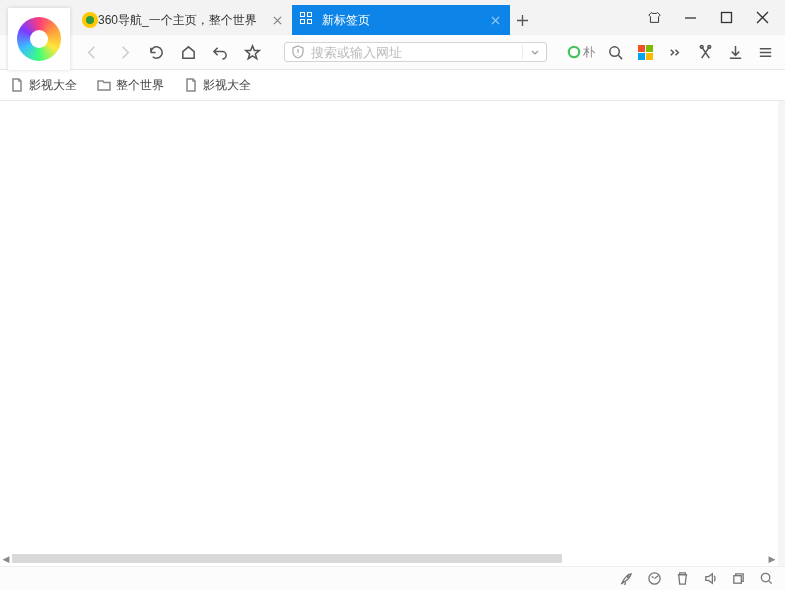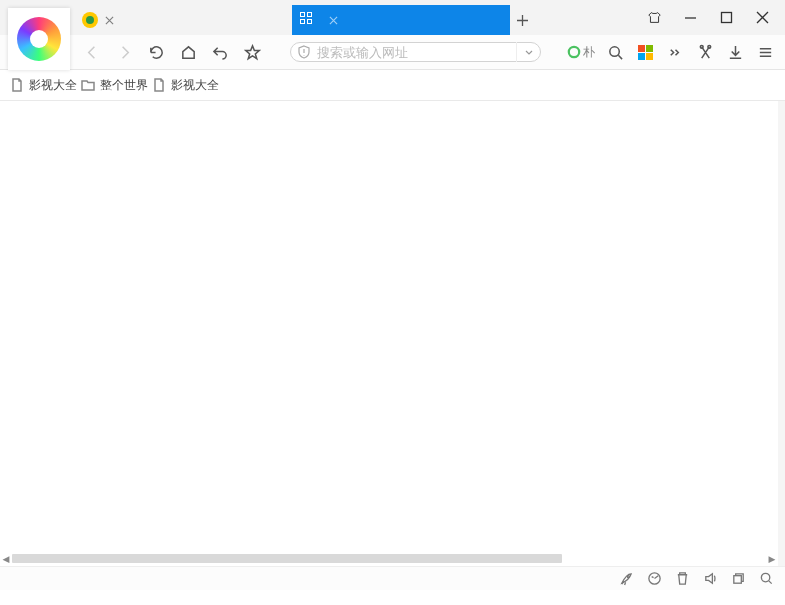--- a/index.html
+++ b/index.html
@@ -18,32 +18,32 @@
 .tab-close svg{width:9px;height:9px}
 .new-tab{width:24px;height:30px;display:flex;align-items:center;justify-content:center;color:#555;cursor:pointer}
 .window-controls{margin-left:auto;display:flex;align-items:center;height:35px;padding-right:6px;gap:2px}
 .win-btn{width:34px;height:30px;display:flex;align-items:center;justify-content:center;color:#333;cursor:pointer}
 .win-btn svg{width:13px;height:13px}
 .toolbar{height:35px;display:flex;align-items:center;background:#fcfcfc;padding-left:76px;padding-right:6px;border-bottom:1px solid #e5e5e5}
 .nav-btns{display:flex;gap:0}
 .icon-btn{width:32px;height:30px;display:flex;align-items:center;justify-content:center;color:#555;cursor:pointer}
 .icon-btn.disabled{color:#ccc}
 .icon-btn svg{width:17px;height:17px;stroke:currentColor;fill:none;stroke-width:1.6}
-.address-bar{flex:1;height:20px;border:1px solid #d3d3d3;border-radius:13px;display:flex;align-items:center;margin:0 22px;background:#fff}
+.address-bar{flex:1;height:20px;border:1px solid #d3d3d3;border-radius:3px;display:flex;align-items:center;margin:0 16px;background:#fff}
 .shield{width:26px;display:flex;align-items:center;justify-content:center;color:#999}
 .addr-input{flex:1;border:none;outline:none;font-size:13px;color:#333;background:transparent}
 .addr-input::placeholder{color:#bbb}
 .addr-drop{width:24px;display:flex;align-items:center;justify-content:center;color:#999;border-left:1px solid #eee;height:20px}
 .right-tools{display:flex;align-items:center;gap:2px}
 .right-tools .icon-btn{width:28px}
 .search-brand{display:flex;align-items:center;gap:2px;color:#888;font-size:12px;padding:0 4px}
 .o-icon{width:14px;height:14px}
 .color-grid{display:grid;grid-template-columns:7px 7px;grid-template-rows:7px 7px;gap:1px}
 .color-grid span:nth-child(1){background:#f25022}.color-grid span:nth-child(2){background:#7fba00}.color-grid span:nth-child(3){background:#00a4ef}.color-grid span:nth-child(4){background:#ffb900}
-.bookmarks-bar{height:31px;display:flex;align-items:center;padding:0 10px;gap:4px;border-bottom:1px solid #e9e9e9;background:#fff}
+.bookmarks-bar{height:31px;display:flex;align-items:center;padding:0 10px;gap:20px;border-bottom:1px solid #e9e9e9;background:#fff}
 .bm-item{display:flex;align-items:center;gap:5px;font-size:12px;color:#444;cursor:pointer}
 .bm-item svg{width:14px;height:14px;stroke:#888;fill:none;stroke-width:1.5}
 .content{height:465px;background:#fff;position:relative;overflow:hidden}
 .scroll-h{position:absolute;bottom:0;left:0;right:7px;height:15px;display:flex;align-items:center;background:#fff}
 .scroll-arrow{width:12px;height:15px;display:flex;align-items:center;justify-content:center;color:#888;font-size:9px}
 .scroll-track{flex:1;height:9px;position:relative}
 .scroll-thumb{position:absolute;left:0;width:73%;height:9px;background:#d9d9d9;border-radius:1px}
 .scroll-v{position:absolute;right:0;top:101px;width:7px;height:465px;background:#f5f5f5}
 .status-bar{height:24px;display:flex;align-items:center;justify-content:flex-end;padding:0 8px;gap:6px;background:#fcfcfc;border-top:1px solid #eee}
 .status-icon{width:22px;height:22px;display:flex;align-items:center;justify-content:center;color:#777;cursor:pointer}
@@ -57,35 +57,37 @@
 <body>
 
 <div class="logo-area">
   <div class="logo-swirl"></div>
 </div>
 
 <div class="title-bar">
   <div class="tabs-region">
     <div class="tab inactive">
       <div class="tab-360-icon"></div>
+      <span class="tab-text">360导航_一个主页，整个世界</span>
       <span class="tab-close">
           <svg viewBox="0 0 10 10">
             <path d="M1 1l8 8M9 1l-8 8" stroke="currentColor" stroke-width="1.3"></path>
           </svg>
         </span>
     </div>
     <div class="tab active">
       <span class="tab-icon">
           <span class="grid-icon">
             <span></span>
             <span></span>
             <span></span>
             <span></span>
           </span>
         </span>
+      <span class="tab-text">新标签页</span>
       <span class="tab-close">
           <svg viewBox="0 0 10 10">
             <path d="M1 1l8 8M9 1l-8 8" stroke="currentColor" stroke-width="1.3"></path>
           </svg>
         </span>
     </div>
     <div class="new-tab">
         <svg width="13" height="13" viewBox="0 0 13 13">
           <path d="M6.5 1v11M1 6.5h11" stroke="#555" stroke-width="1.3"></path>
         </svg>

